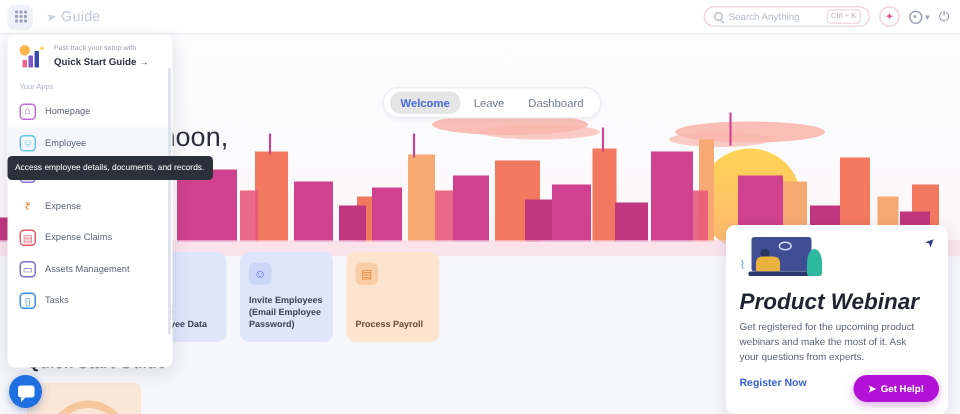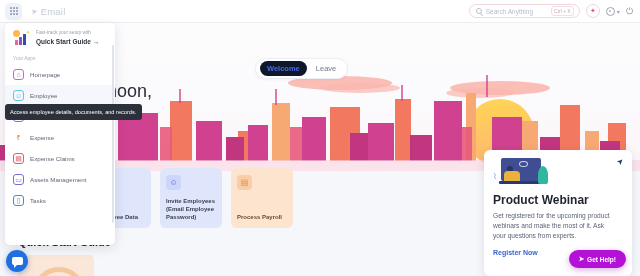--- a/index.html
+++ b/index.html
@@ -64,21 +64,21 @@
   }
   .skyline { position: absolute; left: 0; bottom: 0; width: 640px; height: 110px; }
 
   .tabs {
     position: absolute; left: 255px; top: 35px; z-index: 25;
     display: flex; align-items: center; gap: 2px;
     background: #ffffff; border: 1px solid #eceef4; border-radius: 11px;
     padding: 2px 4px; box-shadow: 0 1px 3px rgba(40,50,90,.05);
   }
   .tab { font-size: 7.5px; color: #6e7governing; padding: 3px 7px; border-radius: 9px; color:#71798c; white-space: nowrap; }
-  .tab.active { background: #0f172a; color: #4a6ae0; font-weight: 600; }
+  .tab.active { background: #e5e5e5; color: #4a6ae0; font-weight: 600; }
 
   
   .sidebar {
     position: absolute; left: 5px; top: 23px; width: 110px; height: 222px;
     background: #ffffff; border-radius: 5px;
     box-shadow: 0 3px 12px rgba(30,40,80,.13);
     z-index: 50; overflow: hidden;
   }
   .qsg-promo { display: flex; gap: 5px; padding: 6px 6px 5px 6px; align-items: flex-start; }
   .qsg-art {
@@ -162,21 +162,21 @@
   .web-art { width: 55px; height: 30px; position: relative; margin-bottom: 5px; }
   .web-screen { position:absolute; left:8px; top:0; width:40px; height:23px; background:#3f4e93; border-radius:2px; }
   .web-base { position:absolute; left:6px; top:23px; width:44px; height:3px; background:#2c3870; border-radius:1px; }
   .web-head { position:absolute; left:14px; top:8px; width:6px; height:6px; border-radius:50%; background:#2b3460; }
   .web-body { position:absolute; left:11px; top:13px; width:16px; height:10px; background:#e8b23c; border-radius:4px 4px 0 0; }
   .web-bubble { position:absolute; left:26px; top:3px; width:9px; height:6px; border:1px solid #cfd8f5; border-radius:50%; }
   .web-plant { position:absolute; right:0; top:8px; width:10px; height:18px; background:#2fb8a0; border-radius:50% 50% 2px 2px; }
   .web-sq { position:absolute; left:0; top:14px; color:#6fa8dc; font-size:8px; }
 
   .web-expand { position: absolute; right: 8px; top: 7px; font-size: 8px; color: #2c3e7a; transform: rotate(-45deg); }
-  .web-title { font-size: 12px; font-weight: 700; color: #1f2430; margin-bottom: 4px; }
+  .web-title { font-size: 15px; font-weight: 700; color: #1f2430; margin-bottom: 4px; font-style: italic; }
   .web-desc { font-size: 6.6px; line-height: 1.55; color: #5b6375; width: 120px; }
   .web-bottom { display: flex; align-items: center; margin-top: 7px; }
   .register { font-size: 7px; font-weight: 700; color: #3a63d6; }
   .gethelp {
     position: absolute; right: 6px; bottom: 8px;
     background: #b312d6; color: #fff; border-radius: 12px;
     font-size: 6.5px; font-weight: 700; padding: 5px 10px;
     display: flex; align-items: center; gap: 3px;
     box-shadow: 0 2px 6px rgba(150,20,180,.35);
   }
@@ -204,21 +204,21 @@
           <i></i>
           <i></i>
           <i></i>
           <i></i>
           <i></i>
           <i></i>
         </div>
     </div>
     <div class="logo-wrap">
       <span class="logo-plane">➤</span>
-      <span class="logo-text">Email</span>
+      <span class="logo-text">Guide</span>
     </div>
 
     <div class="top-right">
       <div class="searchbox">
         <span class="search-icon"></span>
         <span class="search-ph">Search Anything</span>
         <span class="kbd">Ctrl + K</span>
       </div>
       <div class="icon-circle">✦</div>
       <div style="display:flex;align-items:center;gap:2px">
@@ -288,20 +288,21 @@
           <line x1="402" y1="24" x2="402" y2="40"></line>
         <line x1="487" y1="14" x2="487" y2="36"></line>
           <line x1="276" y1="28" x2="276" y2="44"></line>
       </g>
       <rect x="0" y="99" width="640" height="11" fill="#f9d7e2" opacity=".6"></rect>
     </svg>
 
     <div class="tabs">
       <div class="tab active">Welcome</div>
       <div class="tab">Leave</div>
+      <div class="tab">Dashboard</div>
     </div>
   </div>
 
   <div class="cards">
     <div class="qcard blue">
       <div class="qcard-ico">☺</div>
       <div class="qcard-label">Employee Onboarding</div>
     </div>
     <div class="qcard blue">
       <div class="qcard-ico">☺</div>

